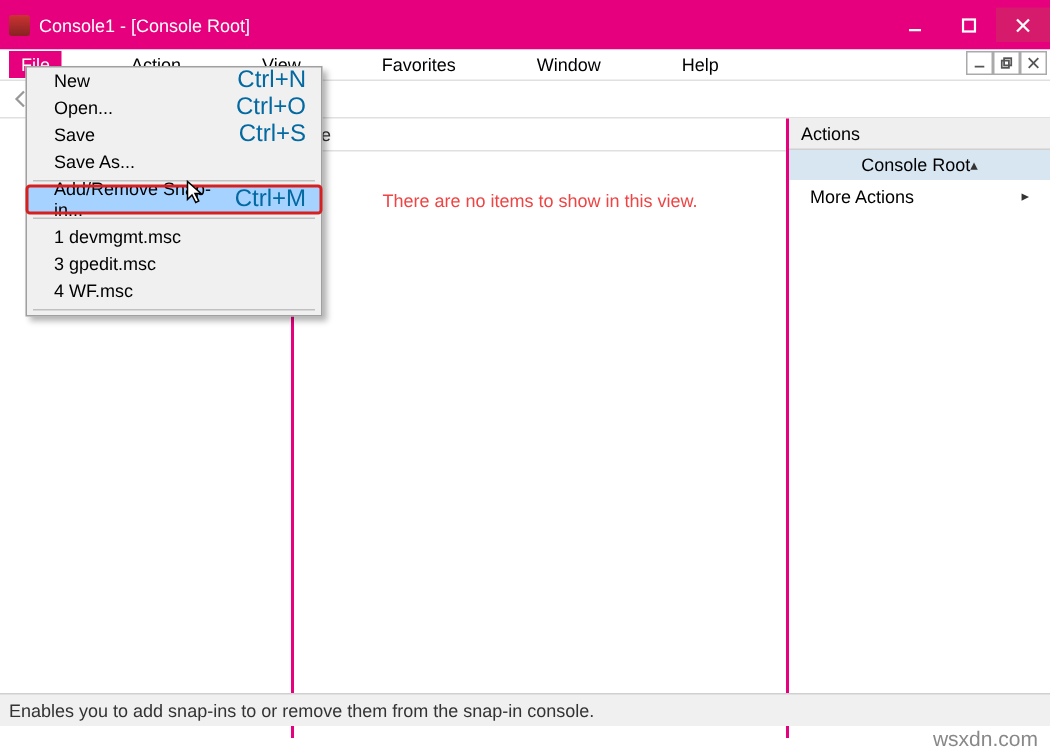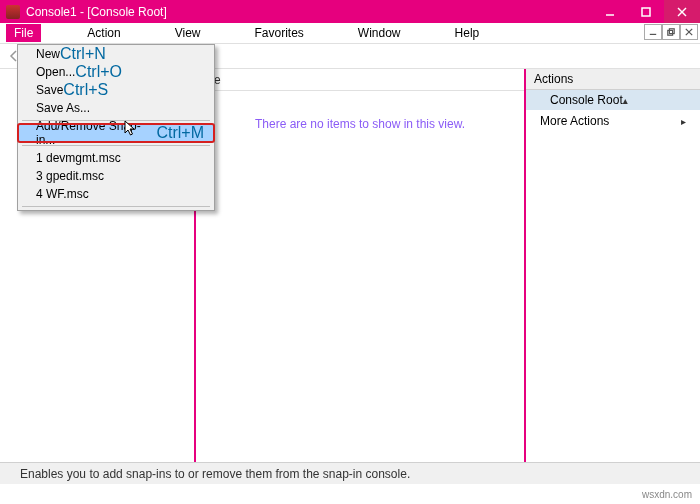--- a/index.html
+++ b/index.html
@@ -1,18 +1,18 @@
 <!DOCTYPE html>
 <html><head>
 <meta charset="utf-8">
 <style>
 * { margin: 0; padding: 0; box-sizing: border-box; font-family: "Segoe UI", Tahoma, sans-serif; font-size: 12px; }
 body { width: 700px; height: 504px; background: #fff; overflow: hidden; position: relative; }
 
-.titlebar { height: 23px; background: #e6007e; display: flex; align-items: center; color: #fff; padding-left: 6px; }
+.titlebar { height: 33px; background: #e6007e; display: flex; align-items: center; color: #fff; padding-left: 6px; }
 .titlebar .icon { width: 14px; height: 14px; background: linear-gradient(#cc3333,#882222); margin-right: 6px; border-radius: 2px; }
 .titlebar .title { flex: 1; font-size: 12px; }
 .titlebar .btns { display: flex; }
 .titlebar .btn { width: 36px; height: 23px; display: flex; align-items: center; justify-content: center; color: #fff; }
 .titlebar .btn.close { background: #d61b6c; }
 .titlebar .btn svg { width: 10px; height: 10px; stroke: #fff; stroke-width: 1.5; fill: none; }
 
 .menubar { height: 21px; background: #fff; display: flex; align-items: center; padding-left: 6px; border-bottom: 1px solid #e0e0e0; position: relative; gap: 38px; }
 .menubar .item { padding: 2px 8px; cursor: default; }
 .menubar .item.active { background: #e6007e; color: #fff; }
@@ -24,43 +24,43 @@
 .toolbar .tb { width: 20px; height: 20px; display: flex; align-items: center; justify-content: center; opacity: .5; }
 .toolbar .tb svg { width:14px; height:14px; stroke:#333; stroke-width:1.5; fill:none;}
 .toolbar .sep { width:1px; height:16px; background:#ccc; margin:0 2px;}
 
 .workspace { position: relative; height: 413px; display: flex; }
 
 .leftpane { width: 196px; border-right: 2px solid #e6007e; padding: 4px; }
 
 .middlepane { flex: 1; position: relative; display:flex; flex-direction:column;}
 .middle-header { height:22px; border-bottom:1px solid #e0e0e0; display:flex; align-items:center; padding-left:8px; color:#333;}
-.middle-body { flex:1; display:flex; align-items:flex-start; justify-content:center; padding-top:26px; color:#8b5cf6;}
+.middle-body { flex:1; display:flex; align-items:flex-start; justify-content:center; padding-top:26px; color:#ef4444;}
 
 .rightpane { width: 176px; border-left: 2px solid #e6007e; }
 .rightpane .header { background: #efefef; border-bottom:1px solid #d0d0d0; padding: 3px 8px; font-weight: normal; }
-.rightpane .section { background: #d8e6f2; padding: 3px 24px; display:flex; align-items:center; justify-content:flex-start;}
+.rightpane .section { background: #d8e6f2; padding: 3px 24px; display:flex; align-items:center; justify-content:center;}
 .rightpane .section::after { content:"▴"; font-size:10px; color:#333;}
 .rightpane .action { padding: 4px 14px; display:flex; justify-content:space-between; align-items:center;}
 .rightpane .action::after { content:"▸"; font-size:10px; color:#333;}
 
 
 .dropdown { position: absolute; top: 44px; left: 17px; width: 198px; background: #f0f0f0; border: 1px solid #a0a0a0; box-shadow: 3px 3px 4px rgba(0,0,0,0.3); z-index: 100; }
-.dropdown .ditem { display: flex; align-items: center; justify-content: flex-start; padding: 2px 10px 2px 18px; height: 18px; cursor: default; }
+.dropdown .ditem { display: flex; align-items: center; justify-content: space-between; padding: 2px 10px 2px 18px; height: 18px; cursor: default; }
 .dropdown .ditem.highlighted { background: #a6d2ff; outline: 2px solid #d62020; outline-offset: -1px; border-radius: 2px;}
 .dropdown .sep { height: 1px; background: #c0c0c0; margin: 3px 4px; }
 .dropdown .label { color: #000; }
 .dropdown .shortcut { color: #0369a1; font-size: 16px; }
 
 .cursor { position: absolute; top: 120px; left: 124px; z-index:200;}
 .cursor svg { width:14px; height:18px; }
 
-.statusbar { position: absolute; left:0; bottom:20px; height: 22px; width: 100%; background: #f0f0f0; border-top: 1px solid #d0d0d0; display:flex; align-items:center; padding-left:20px; color:#333;}
+.statusbar { position: absolute; left:0; bottom:20px; height: 22px; width: 100%; background: #f0f0f0; border-top: 1px solid #d0d0d0; display:flex; align-items:center; padding-left:6px; color:#333;}
 
-.watermark { position:absolute; right:8px; bottom:4px; font-size:10px; color:#888;}
+.watermark { position:absolute; right:8px; bottom:4px; font-size:14px; color:#888;}
 </style>
 </head>
 <body>
 
 <div class="titlebar">
   <div class="icon"></div>
   <div class="title">Console1 - [Console Root]</div>
   <div class="btns">
     <div class="btn">
         <svg viewBox="0 0 10 10">

